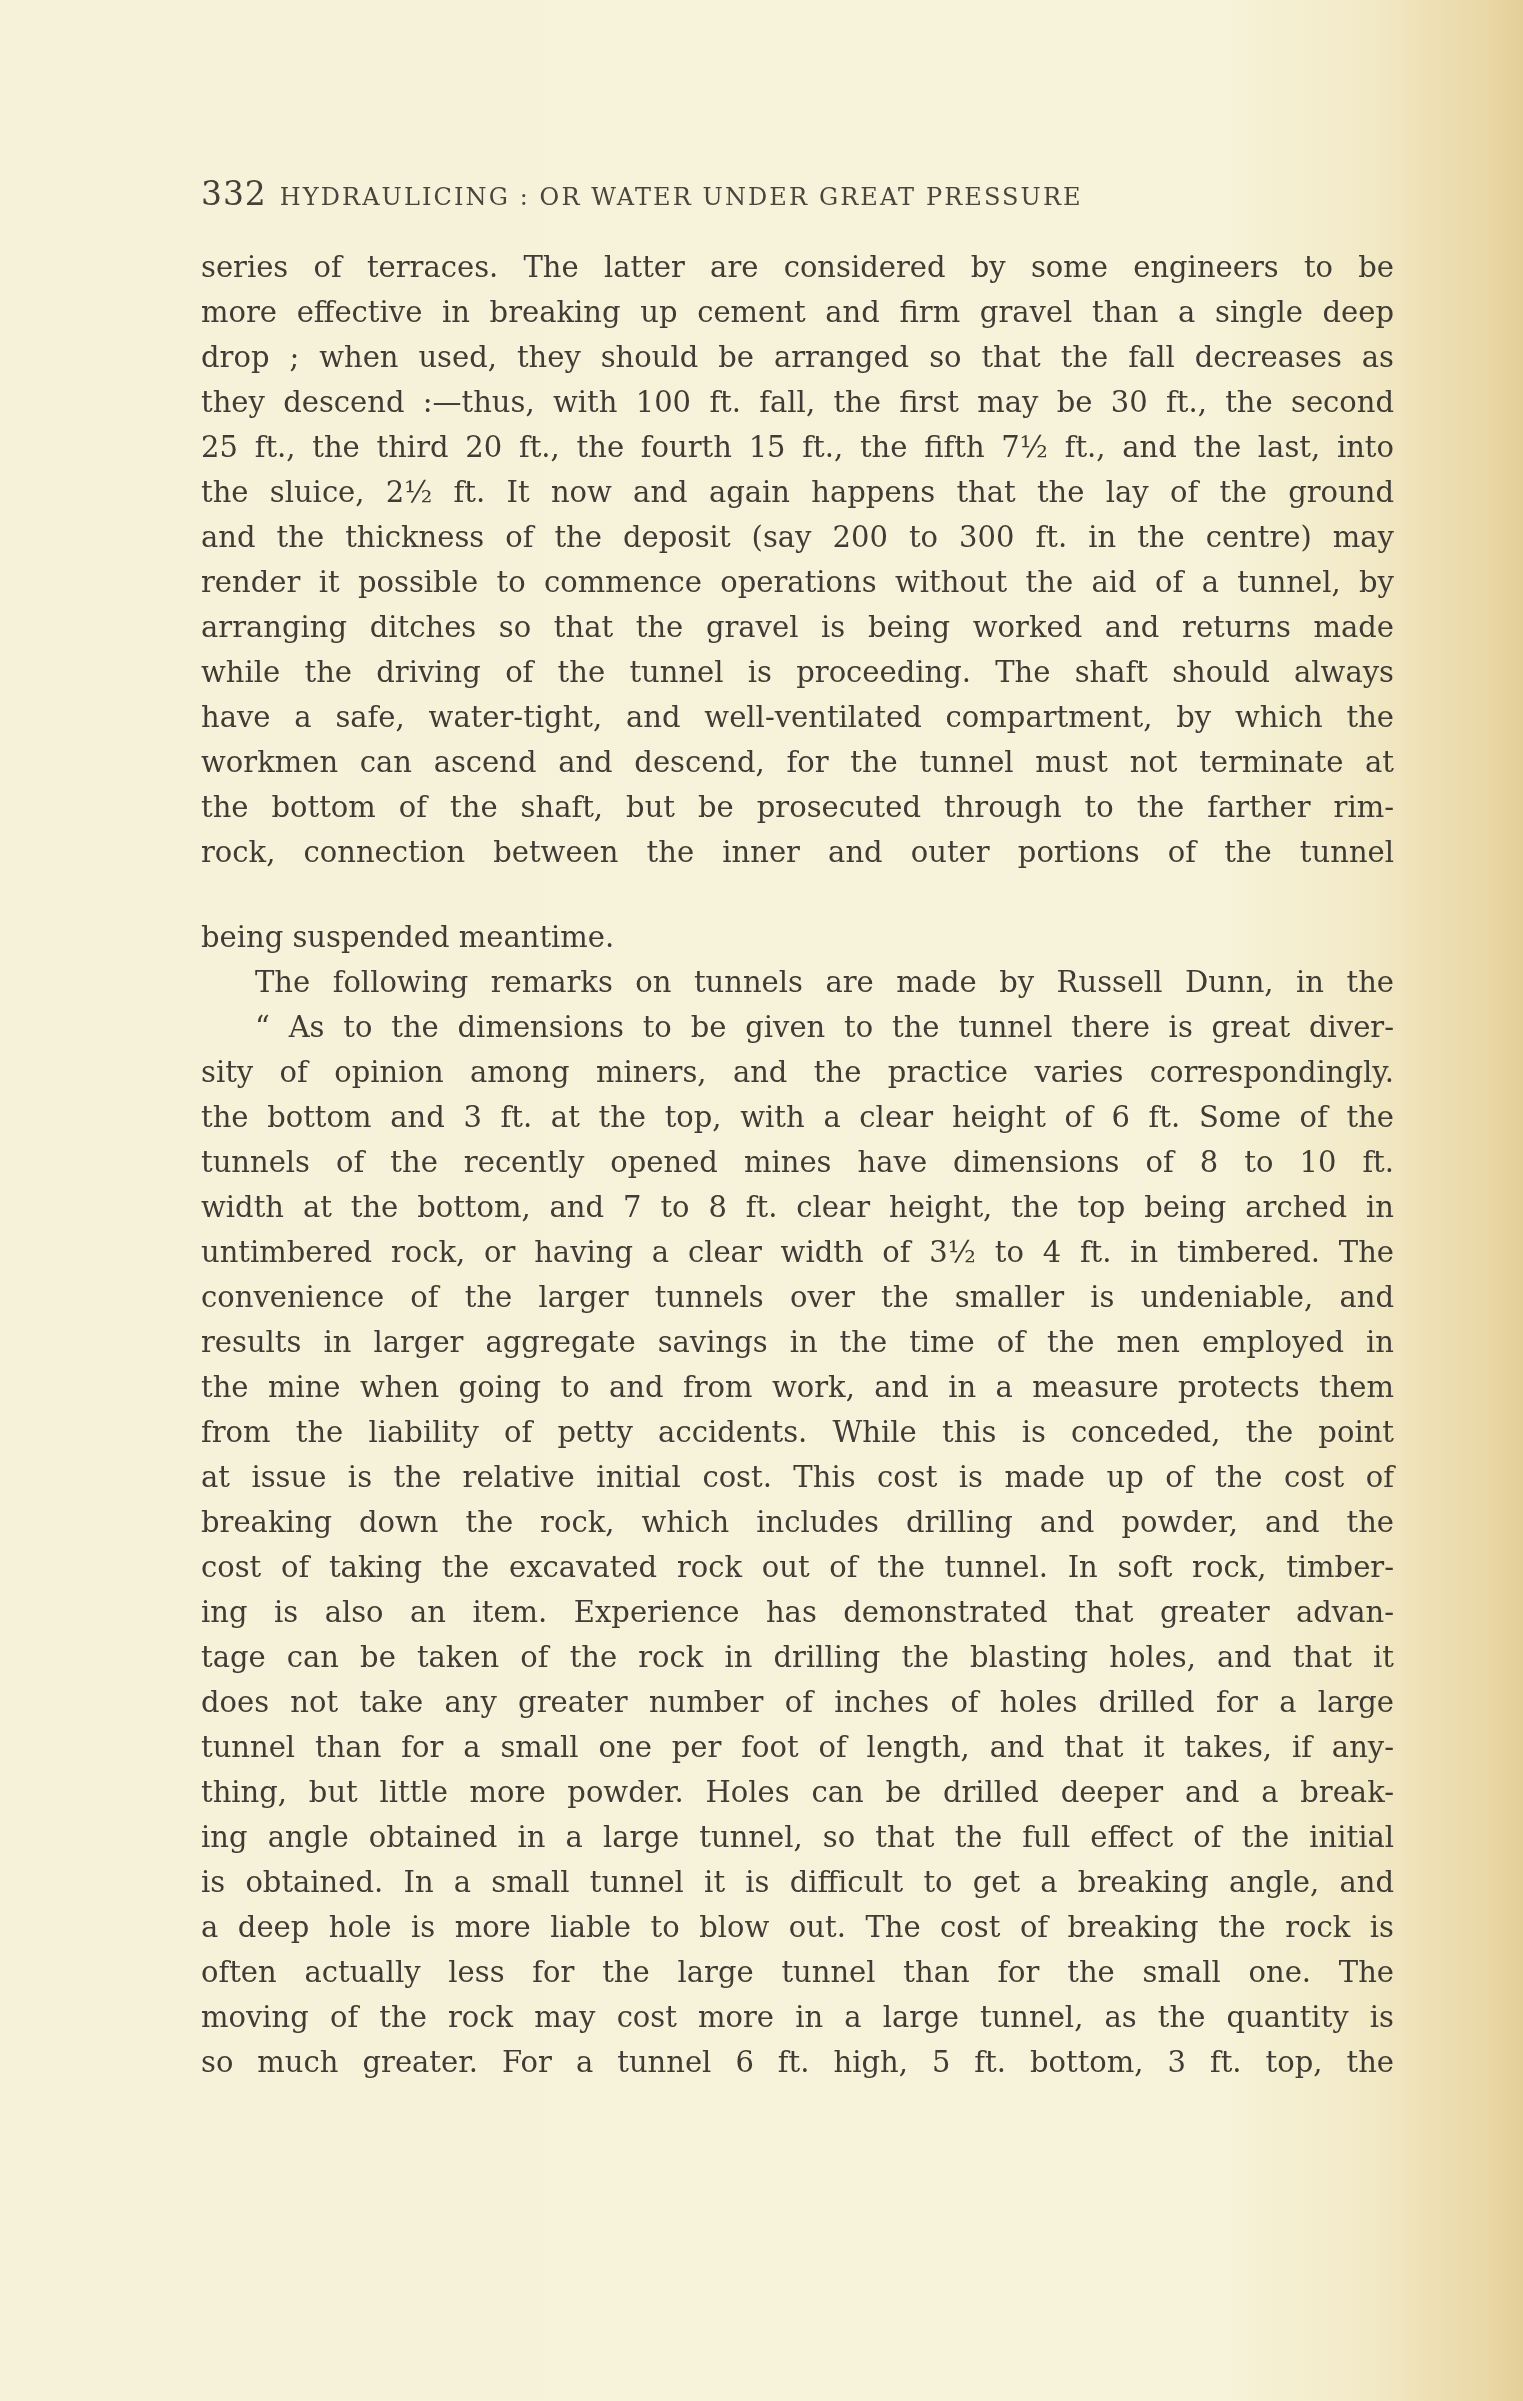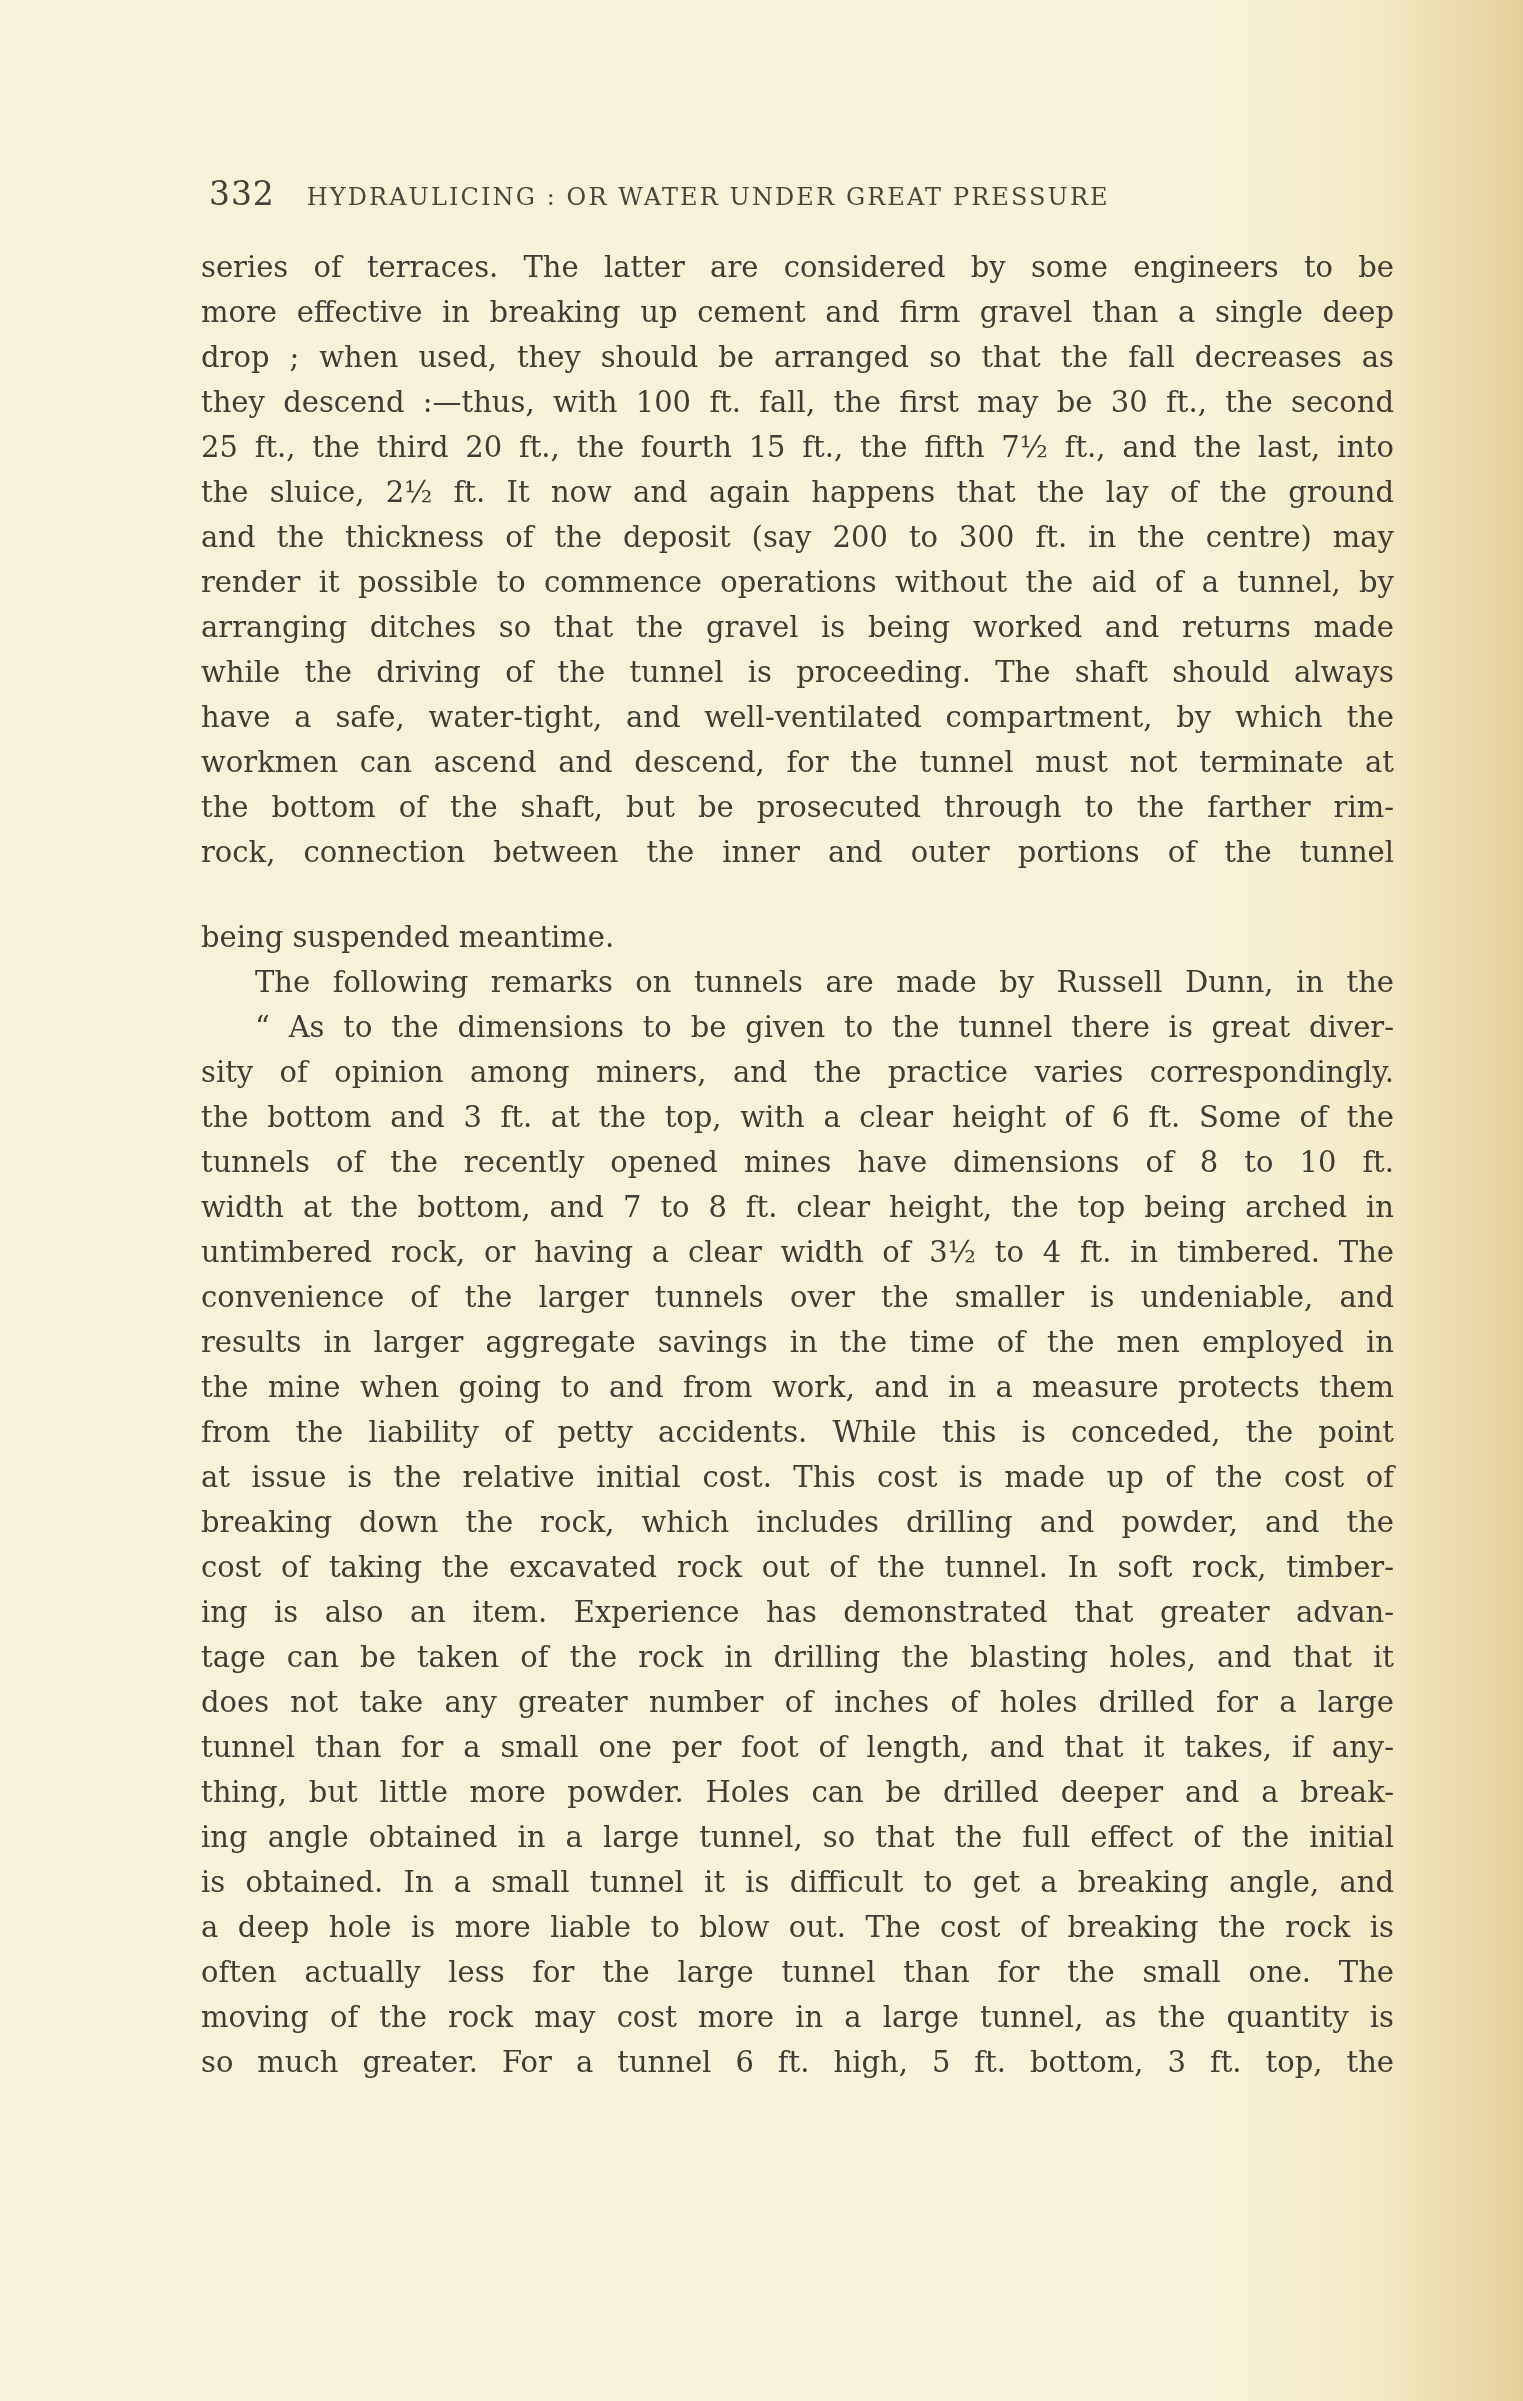--- a/index.html
+++ b/index.html
@@ -5,25 +5,25 @@
   html, body { margin: 0; padding: 0; }
   body {
     width: 1524px; height: 2401px; overflow: hidden;
     background: linear-gradient(to right, #f6f2d9 0%, #f7f3da 80%, #f2e9c6 90%, #ead9a8 97%, #e4cf98 100%);
     font-family: "DejaVu Serif", "Liberation Serif", serif;
     color: #3e3a33;
     position: relative;
   }
   .page { position: absolute; left: 201px; top: 0; width: 1193px; }
   .running-head {
-    position: absolute; top: 174px; left: 8px; width: 1065px;
+    position: absolute; top: 174px; left: 0; width: 1065px;
     display: flex; align-items: baseline; white-space: nowrap;
   }
   .page-number { font-size: 33px; letter-spacing: 0.9px; color: #45413a; }
-  .head-title { font-size: 24px; letter-spacing: 2.1px; margin-left: 32px; color: #4a463e; }
+  .head-title { font-size: 24px; letter-spacing: 2.1px; margin-left: 13px; color: #4a463e; }
   .body-text { position: absolute; top: 245px; left: 0; width: 1193px; }
   .line {
     height: 45px; line-height: 45px;
     font-size: 29px;
     text-align: justify; text-align-last: justify;
     white-space: nowrap; overflow: visible;
     color: #403c35;
   }
   .line.last { text-align-last: left; margin-top: 40px; }
   .line.indent { padding-left: 54px; }

